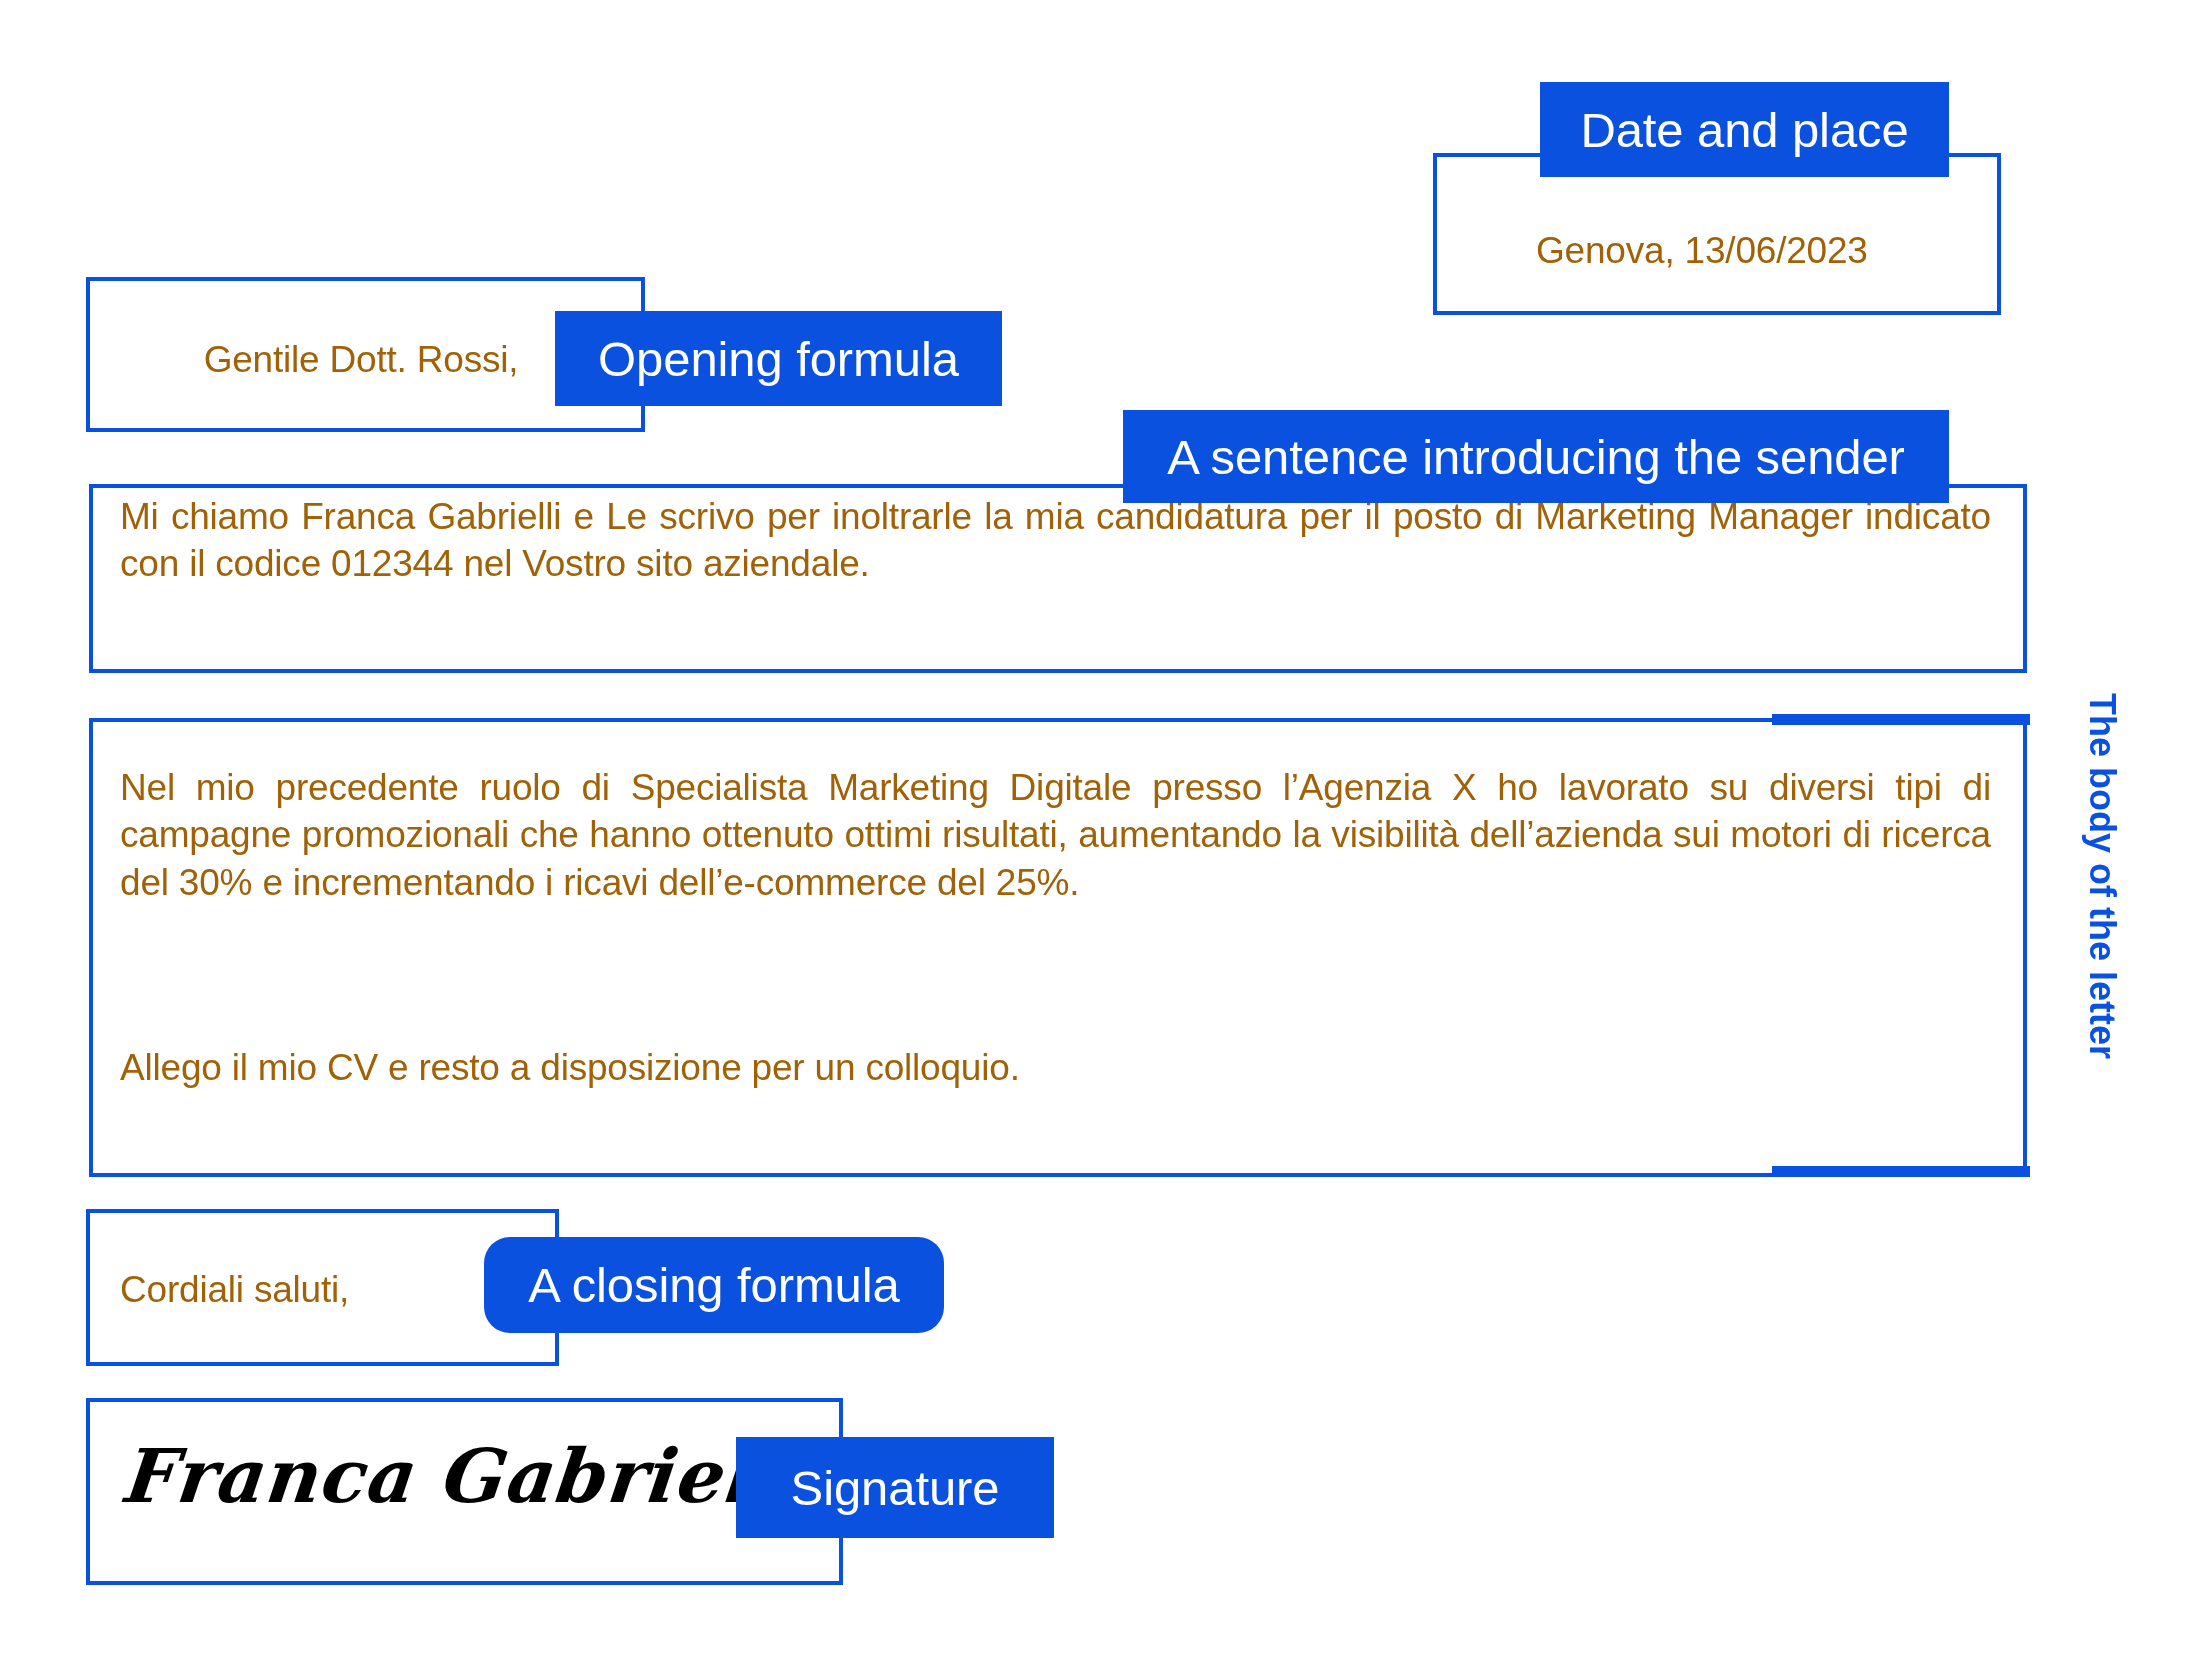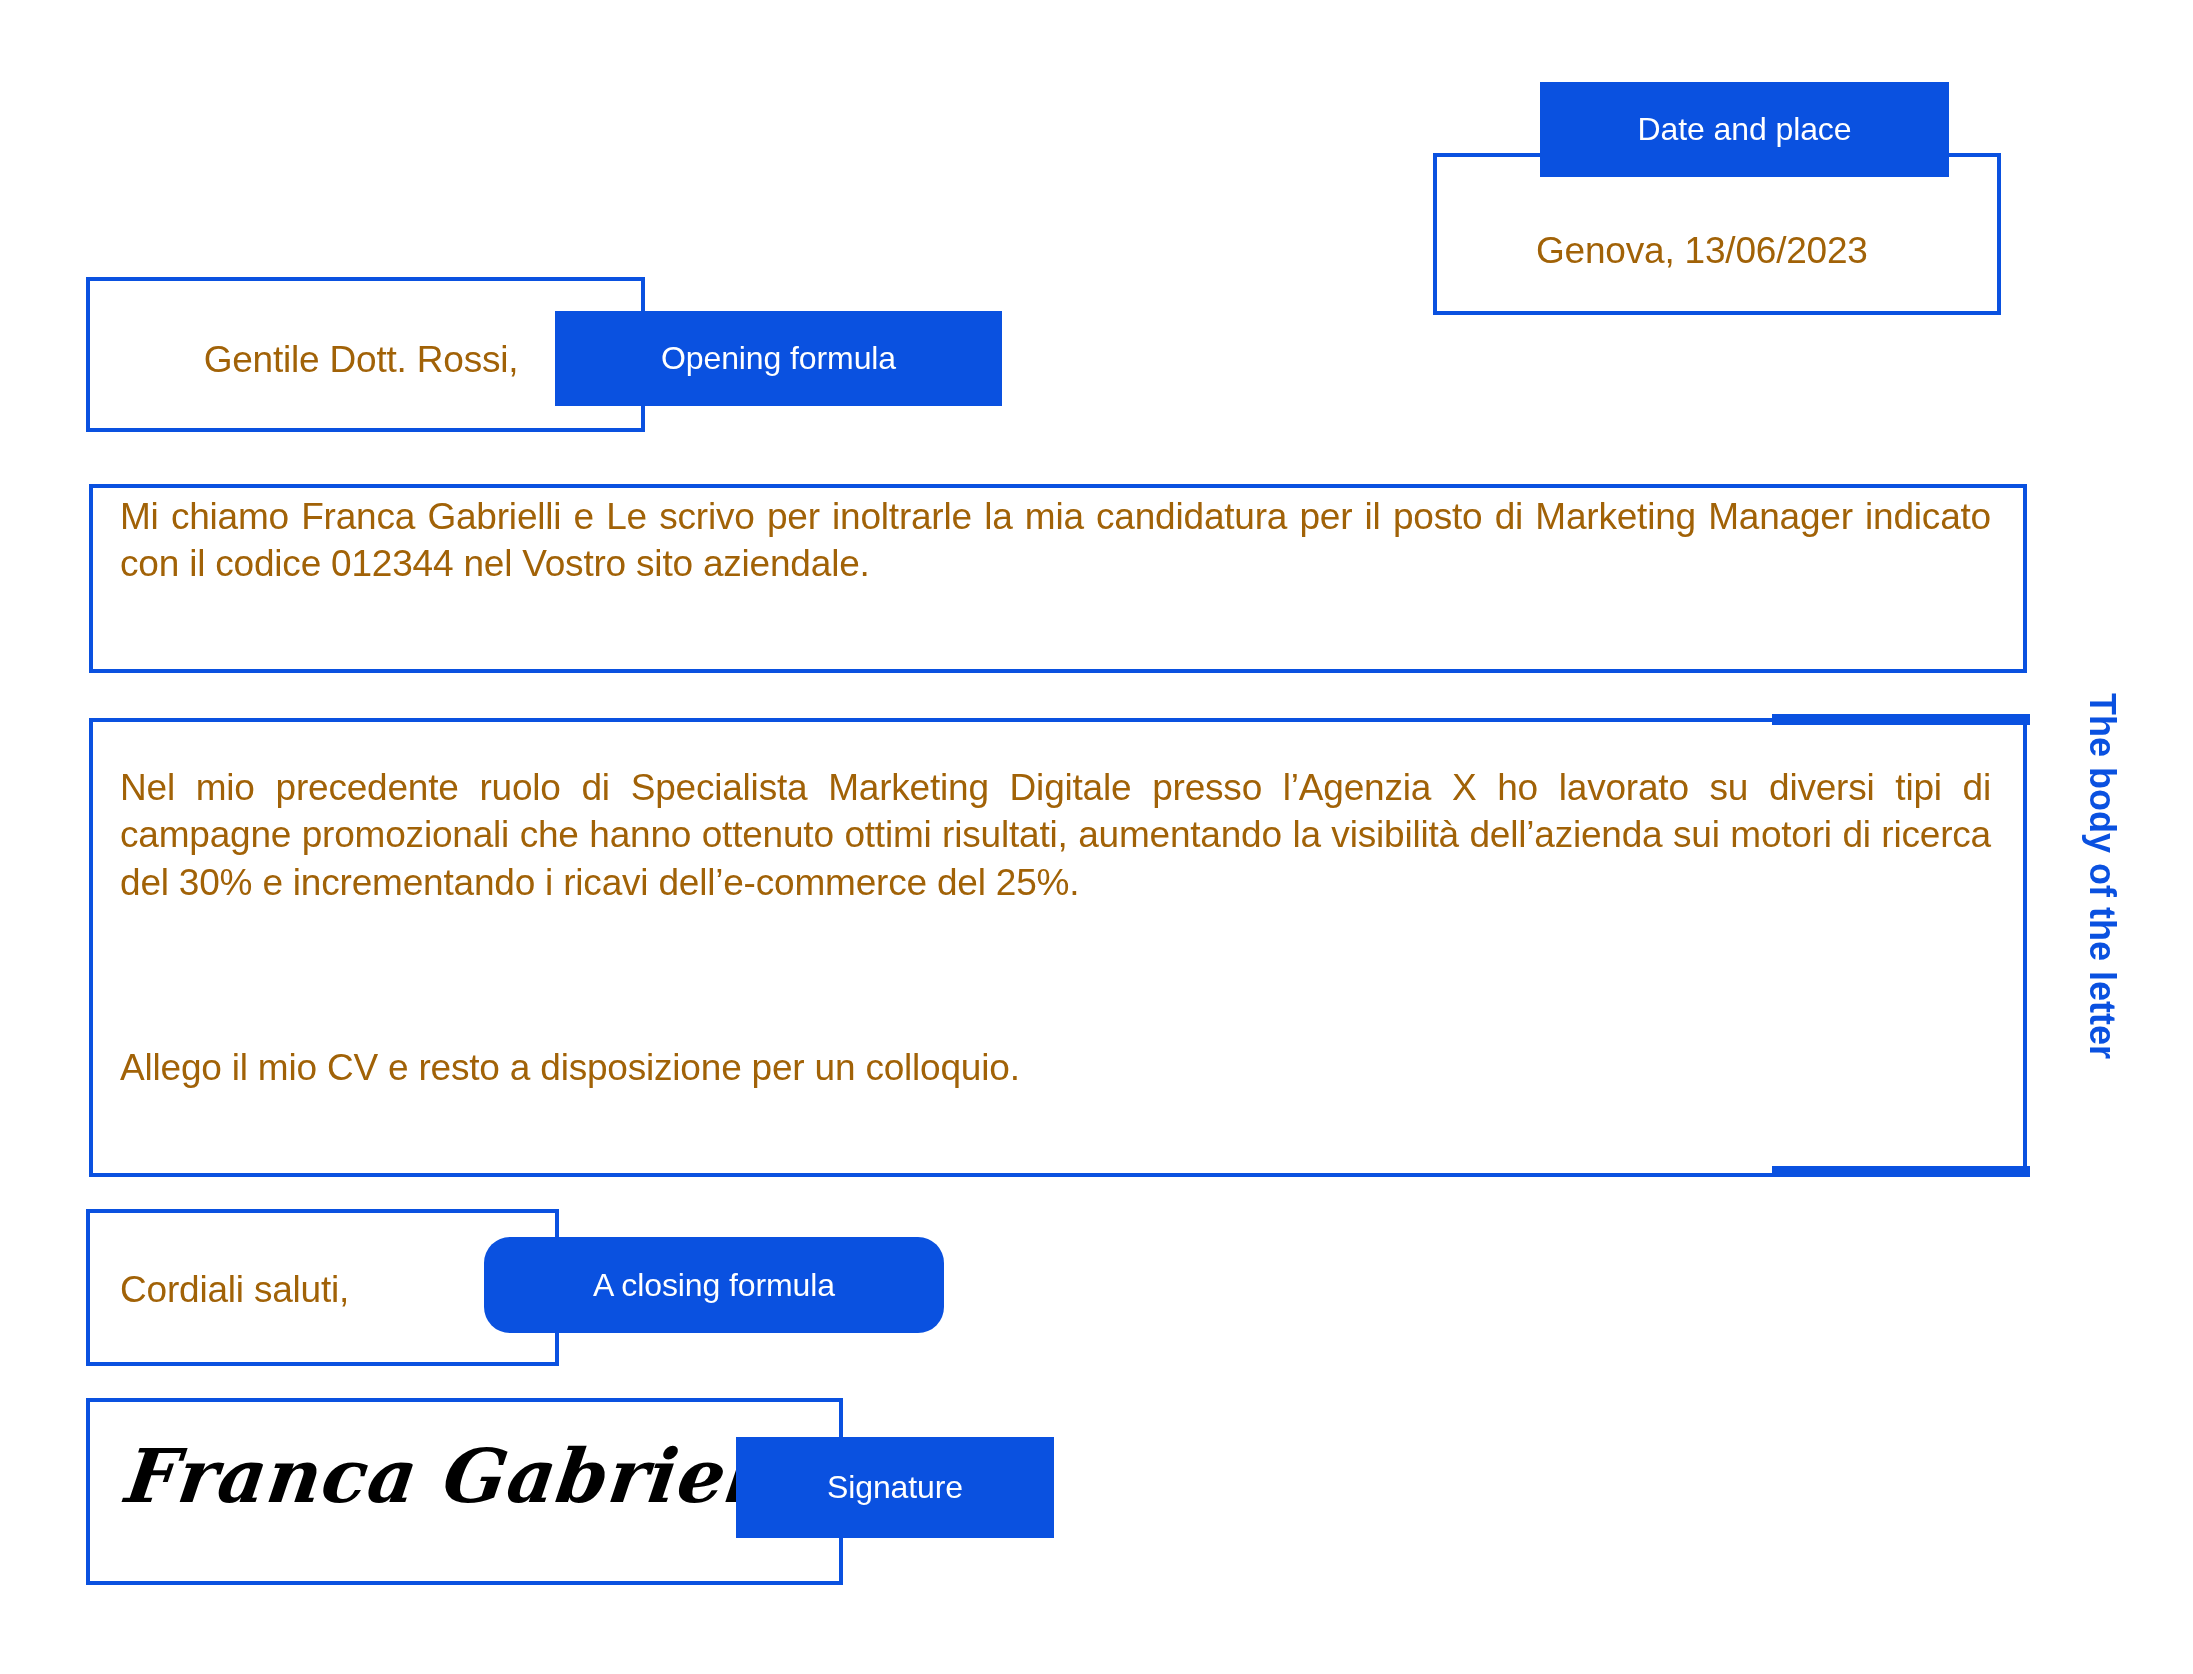--- a/index.html
+++ b/index.html
@@ -40,21 +40,21 @@
     text-align-last: left;
   }
 
   
   .tag {
     position: absolute;
     background: #0a51e0;
     color: #ffffff;
     font-family: "Liberation Sans", sans-serif;
     font-weight: 400;
-    font-size: 32px;
+    font-size: 49px;
     letter-spacing: -0.1px;
     display: flex;
     align-items: center;
     justify-content: center;
     box-sizing: border-box;
     z-index: 5;
   }
 
   
   .side-label {
@@ -101,20 +101,21 @@
   <div class="tag" style="left:1540px; top:82px; width:409px; height:95px;">Date and place</div>
 
   <div class="letter-box" style="left:86px; top:277px; width:559px; height:155px;">
   </div>
   <div class="letter-text" style="left:120px; top:336px; width:482px;text-align:center;">Gentile Dott. Rossi,</div>
   <div class="tag" style="left:555px; top:311px; width:447px; height:95px;">Opening formula</div>
 
   <div class="letter-box" style="left:89px; top:484px; width:1938px; height:189px;">
   </div>
   <div class="letter-text justify" style="left:120px; top:493px; width:1871px;">Mi chiamo Franca Gabrielli e Le scrivo per inoltrarle la mia candidatura per il posto di Marketing Manager indicato con il codice 012344 nel Vostro sito aziendale.</div>
+  <div class="tag" style="left:1123px; top:410px; width:826px; height:93px;">A sentence introducing the sender</div>
 
   <div class="letter-box" style="left:89px; top:718px; width:1938px; height:459px;">
   </div>
 
   <div class="bracket-seg" style="left:1772px; top:714px; width:258px; height:11.2px;"></div>
   <div class="bracket-seg" style="left:1772px; top:1166px; width:258px; height:11.2px;"></div>
 
   <div class="letter-text justify" style="left:120px; top:764px; width:1871px;">Nel mio precedente ruolo di Specialista Marketing Digitale presso l’Agenzia X ho lavorato su diversi tipi di campagne promozionali che hanno ottenuto ottimi risultati, aumentando la visibilità dell’azienda sui motori di ricerca del 30% e incrementando i ricavi dell’e-commerce del 25%.</div>
   <div class="letter-text" style="left:120px; top:1024px; width:1871px;margin-top:20px;">Allego il mio CV e resto a disposizione per un colloquio.</div>
 

